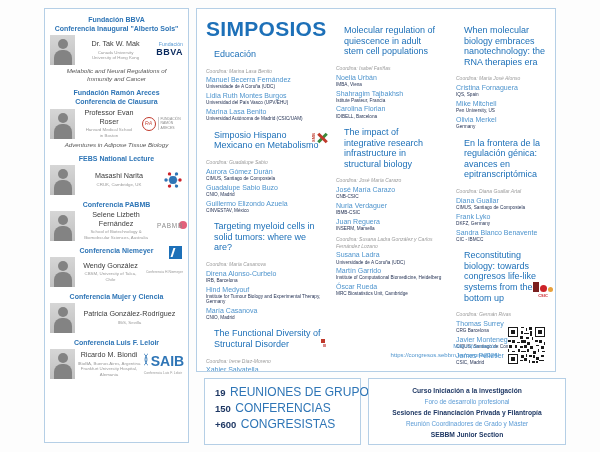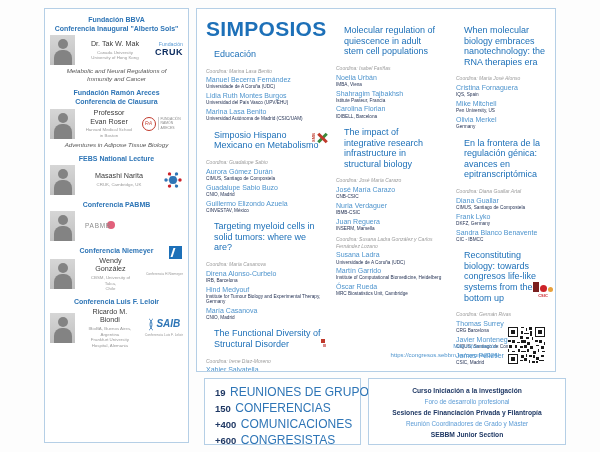--- a/index.html
+++ b/index.html
@@ -6,21 +6,21 @@
   body{
     width:600px;height:452px;position:relative;background:#fdfdfd;
     font-family:"Liberation Sans",sans-serif;color:#333;overflow:hidden;
   }
   .panel{position:absolute;background:#fff;border:1px solid #b5cfe6;box-sizing:border-box;}
 
   
   .left-panel{left:44px;top:8px;width:145px;height:435px;padding:4px 4px;overflow:hidden;}
   .lecture{margin-bottom:5px;position:relative;}
   .lec-title{font-size:7px;font-weight:bold;color:#2e75b6;text-align:center;line-height:1.3;margin:2px 0 2px;}
-  .lec-row{display:flex;align-items:center;gap:10px;margin:1px 1px;}
+  .lec-row{display:flex;align-items:center;gap:1px;margin:1px 1px;}
   .photo{width:25px;height:30px;background:linear-gradient(#d6d6d6,#c0c0c0);position:relative;overflow:hidden;flex:none;}
   .photo::before{content:"";position:absolute;left:50%;top:4px;transform:translateX(-50%);width:10px;height:10px;border-radius:50%;background:#838383;}
   .photo::after{content:"";position:absolute;left:50%;top:15px;transform:translateX(-50%);width:18px;height:15px;border-radius:8px 8px 0 0;background:#838383;}
   .lec-info{flex:1;text-align:center;min-width:0;}
   .lec-name{font-size:7.2px;color:#3b3b3b;line-height:1.2;}
   .lec-affil{font-size:4.4px;color:#9a9a9a;line-height:1.25;margin-top:1px;}
   .lec-talk{font-size:6.2px;font-style:italic;color:#555;text-align:center;margin:2px 5px 2px;line-height:1.3;}
   .lec-logos{flex:none;display:flex;flex-direction:column;align-items:center;justify-content:center;max-width:40px;}
 
   .logo-bbva{text-align:right;line-height:1.1;}
@@ -30,21 +30,21 @@
   .fra-circle{width:12px;height:12px;border:1px solid #c0392b;border-radius:50%;color:#c0392b;
     font-size:4.5px;font-style:italic;display:flex;align-items:center;justify-content:center;flex:none;}
   .fra-text{font-size:3.4px;color:#8a8a8a;width:24px;line-height:1.25;border-left:1px solid #ccc;padding-left:2px;text-transform:uppercase;}
   .logo-pabmb{font-size:6.4px;letter-spacing:.8px;color:#8a8a8a;position:relative;z-index:1;}
   .logo-pabmb::after{content:"";position:absolute;left:22px;top:-1px;width:8px;height:8px;border-radius:50%;
     background:#e2607b;z-index:-1;}
   .logo-nm-sq{width:13px;height:13px;background:#1d70b8;position:absolute;top:0;right:2px;}
   .logo-nm-sq::after{content:"";position:absolute;left:3px;top:2px;width:7px;height:9px;
     border-left:2px solid #fff;transform:skewX(-18deg);}
   .logo-nm-txt{font-size:3.4px;color:#999;text-align:center;line-height:1.3;}
-  .logo-saib{display:flex;align-items:flex-start;color:#2e75b6;font-weight:bold;font-size:10px;gap:1px;font-style:italic;}
+  .logo-saib{display:flex;align-items:flex-start;color:#2e75b6;font-weight:bold;font-size:14px;gap:1px;}
   .leloir-txt{font-size:3.4px;color:#999;margin-top:2px;text-align:center;}
 
   
   .main-panel{left:196px;top:8px;width:360px;height:364px;padding:8px 6px 0 9px;overflow:hidden;}
   .cols{display:flex;gap:7px;}
   .col{flex:none;}
   .col1{width:123px;}
   .col2{width:113px;}
   .col3{width:100px;}
   .simposios-title{font-size:21px;font-weight:bold;color:#1d70b8;margin:0 0 7px 0;letter-spacing:.3px;}
@@ -100,21 +100,21 @@
       <div class="lec-info">
         <div class="lec-name">Dr. Tak W. Mak</div>
         <div class="lec-affil">
           <span>Canada University</span><br>
           <span>University of Hong Kong</span>
         </div>
       </div>
       <div class="lec-logos">
         <div class="logo-bbva">
           <span class="bbva-f">Fundación</span>
-          <span class="bbva-b">CRUK</span>
+          <span class="bbva-b">BBVA</span>
         </div>
       </div>
     </div>
     <div class="lec-talk">Metabolic and Neural Regulations of Immunity and Cancer</div>
   </section>
 
   <section class="lecture">
     <h3 class="lec-title">
       <span>Fundación Ramón Areces</span><br>
       <span>Conferencia de Clausura</span>
@@ -165,20 +165,27 @@
             <circle cx="13.5" cy="3.9" r="1.7" fill="#2e75b6"></circle>
         </svg>
       </div>
     </div>
   </section>
 
   <section class="lecture">
     <h3 class="lec-title">Conferencia PABMB</h3>
     <div class="lec-row">
       <div class="photo"></div>
+      <div class="lec-info">
+        <div class="lec-name">Selene Lizbeth Fernández</div>
+        <div class="lec-affil">
+          <span>School of Biotechnology &amp;</span><br>
+          <span>Biomolecular Sciences, Australia</span>
+        </div>
+      </div>
       <div class="lec-logos">
         <span class="logo-pabmb">PABMB</span>
       </div>
     </div>
   </section>
 
   <section class="lecture">
     <span class="logo-nm-sq"></span>
     <h3 class="lec-title">Conferencia Niemeyer</h3>
     <div class="lec-row">
@@ -189,20 +196,30 @@
           <span>CBSM, University of Talca,</span><br>
           <span>Chile</span>
         </div>
       </div>
       <div class="lec-logos">
         <span class="logo-nm-txt">Conferencia H.Niemeyer</span>
       </div>
     </div>
   </section>
 
+  <section class="lecture">
+    <h3 class="lec-title">Conferencia Mujer y Ciencia</h3>
+    <div class="lec-row">
+      <div class="photo"></div>
+      <div class="lec-info">
+        <div class="lec-name">Patricia González-Rodríguez</div>
+        <div class="lec-affil">IBiS, Sevilla</div>
+      </div>
+    </div>
+  </section>
 
   <section class="lecture">
     <h3 class="lec-title">Conferencia Luis F. Leloir</h3>
     <div class="lec-row">
       <div class="photo"></div>
       <div class="lec-info">
         <div class="lec-name">Ricardo M. Biondi</div>
         <div class="lec-affil">
           <span>IBioBA, Buenos Aires, Argentina</span><br>
           <span>Frankfurt University Hospital, Alemania</span>
@@ -490,24 +507,20 @@
 <div class="panel stats-panel">
   <div class="stat-row">
     <span class="stat-num">19</span>
     <span class="stat-label">REUNIONES DE GRUPOS</span>
   </div>
   <div class="stat-row">
     <span class="stat-num">150</span>
     <span class="stat-label">CONFERENCIAS</span>
   </div>
   <div class="stat-row">
-    <span class="stat-num">+400</span>
-    <span class="stat-label">COMUNICACIONES</span>
-  </div>
-  <div class="stat-row">
     <span class="stat-num">+600</span>
     <span class="stat-label">CONGRESISTAS</span>
   </div>
 </div>
 
 <div class="panel courses-panel">
   <div class="course c-dark">Curso Iniciación a la investigación</div>
   <div class="course c-light">Foro de desarrollo profesional</div>
   <div class="course c-dark">Sesiones de Financiación Privada y Filantropía</div>
   <div class="course c-light">Reunión Coordinadores de Grado y Máster</div>

